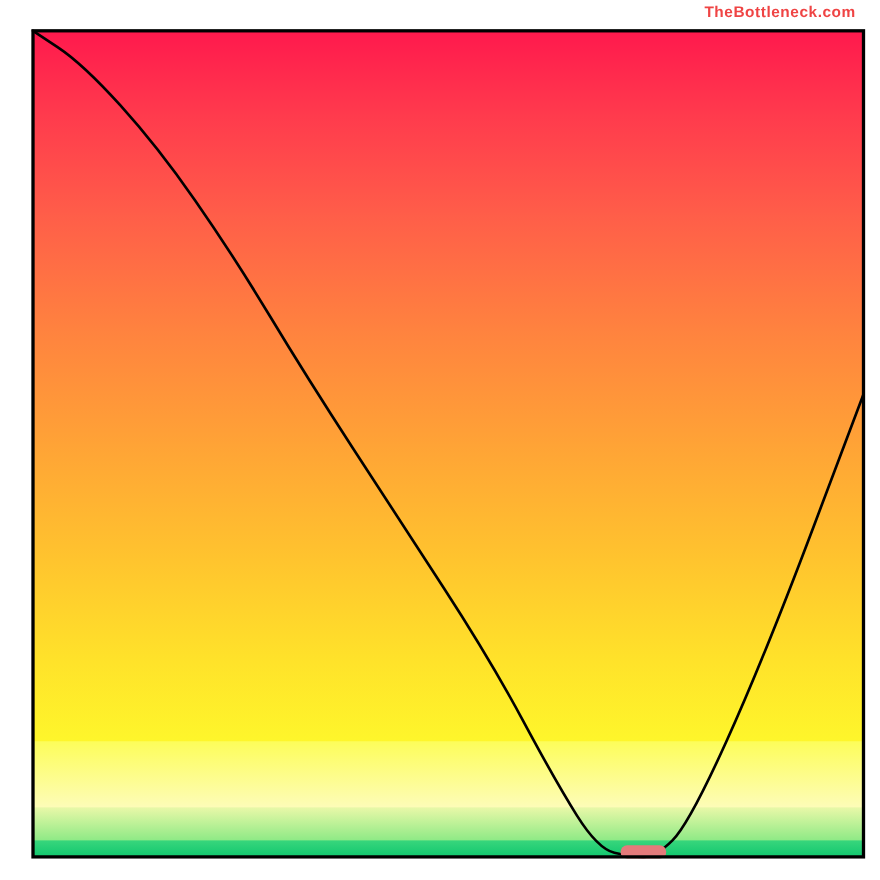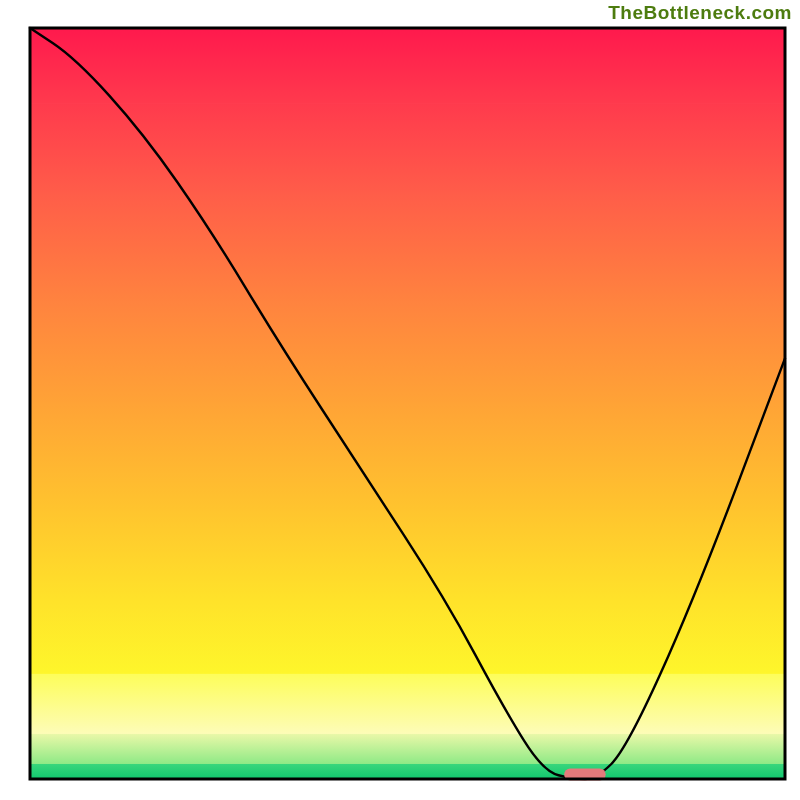--- a/index.html
+++ b/index.html
@@ -11,24 +11,24 @@
     background: #ffffff;
   }
   .chart-wrap {
     position: relative;
     width: 800px;
     height: 800px;
   }
   .watermark {
     position: absolute;
     top: 2px;
-    right: 8px;
-    font-size: 19px;
+    right: 22px;
+    font-size: 14px;
     font-weight: 600;
-    color: #4d7c0f;
+    color: #ef4444;
     letter-spacing: 0.5px;
     z-index: 40;
   }
   svg.plot {
     position: absolute;
     top: 0;
     left: 0;
     width: 800px;
     height: 800px;
   }

